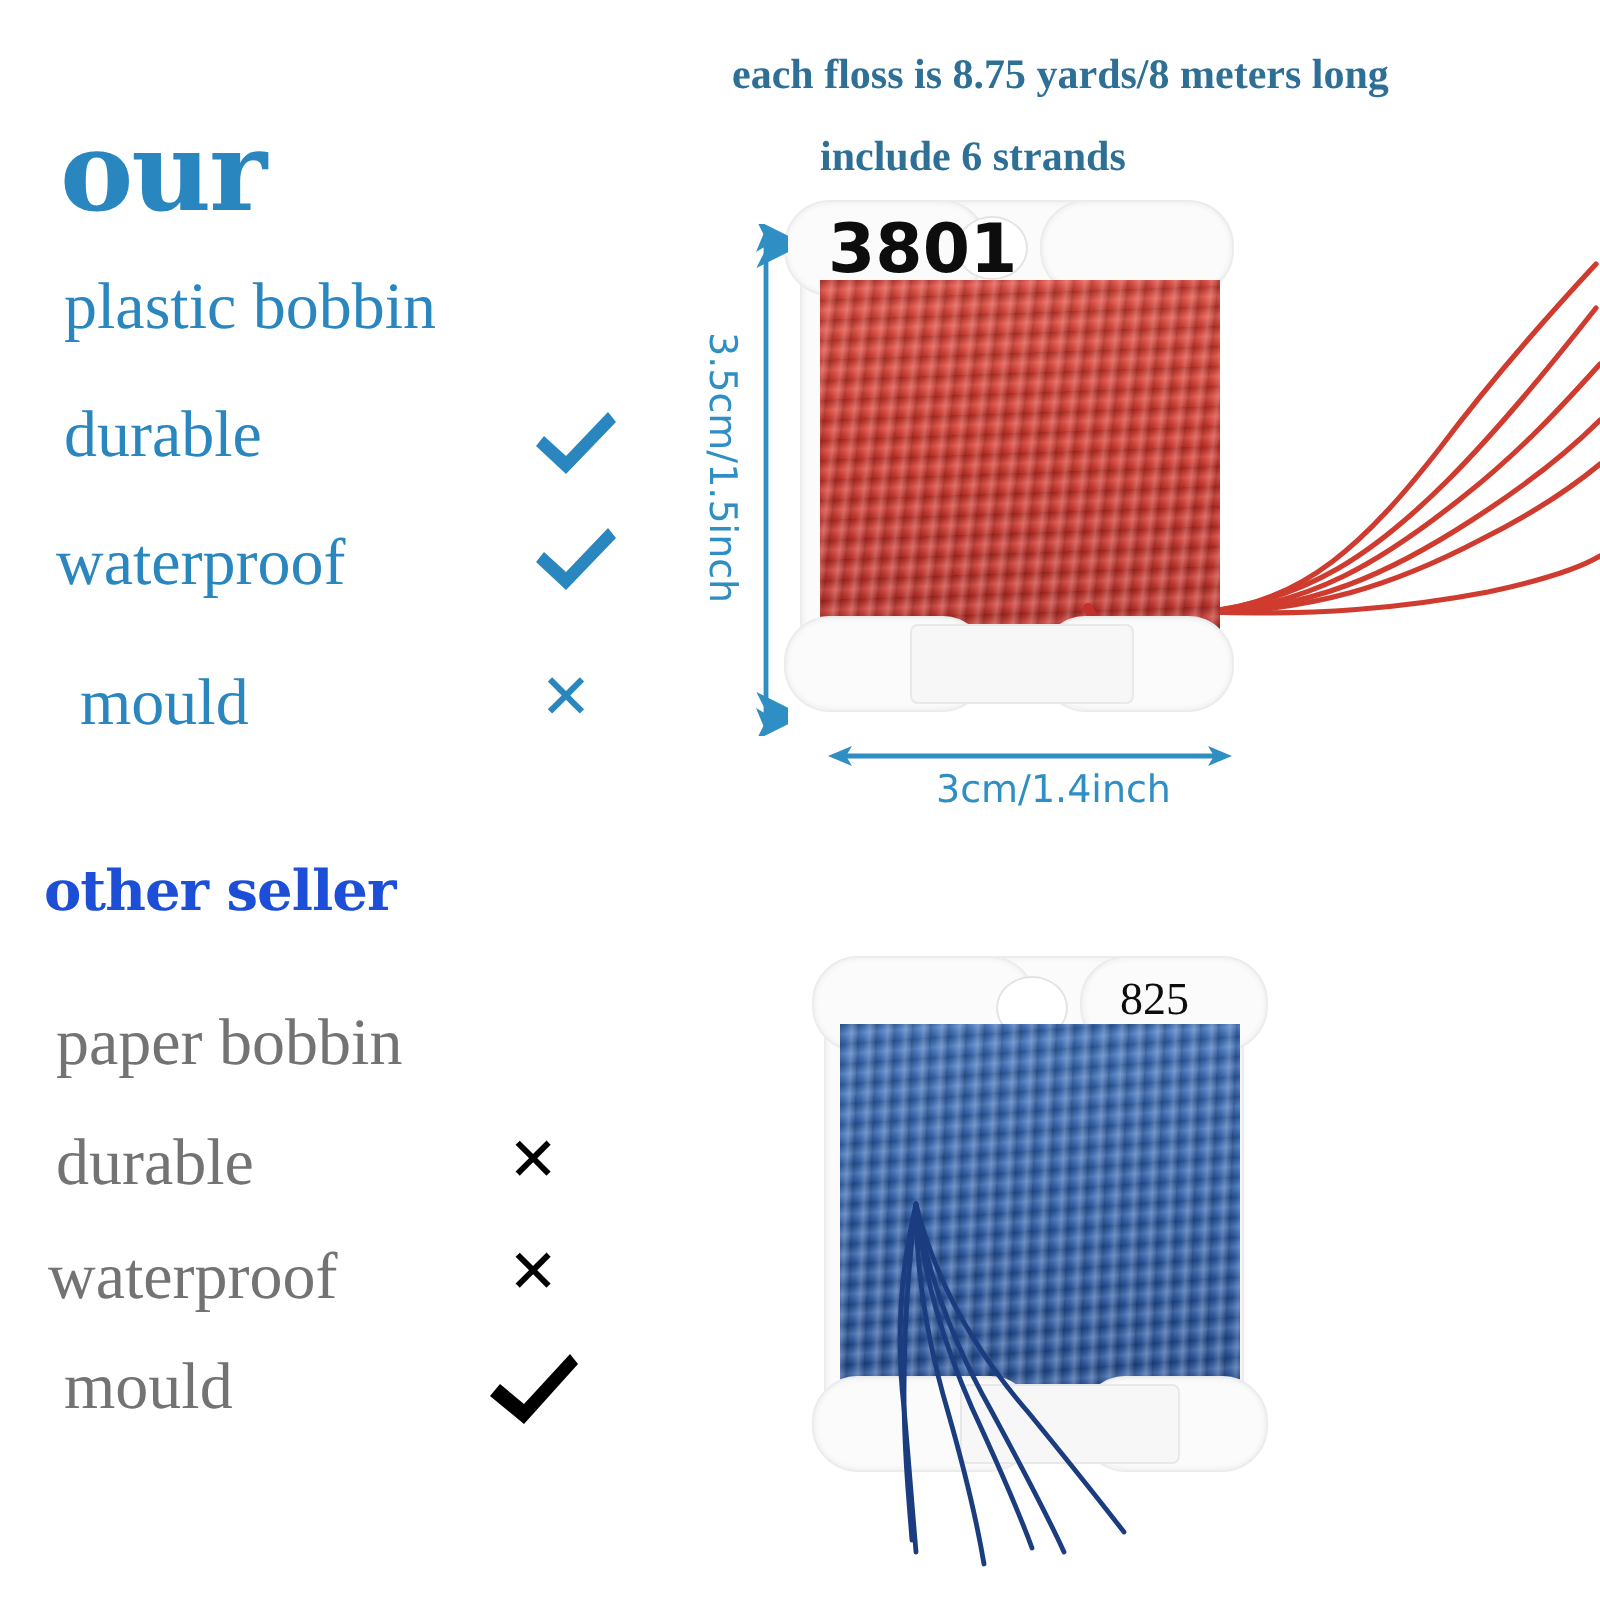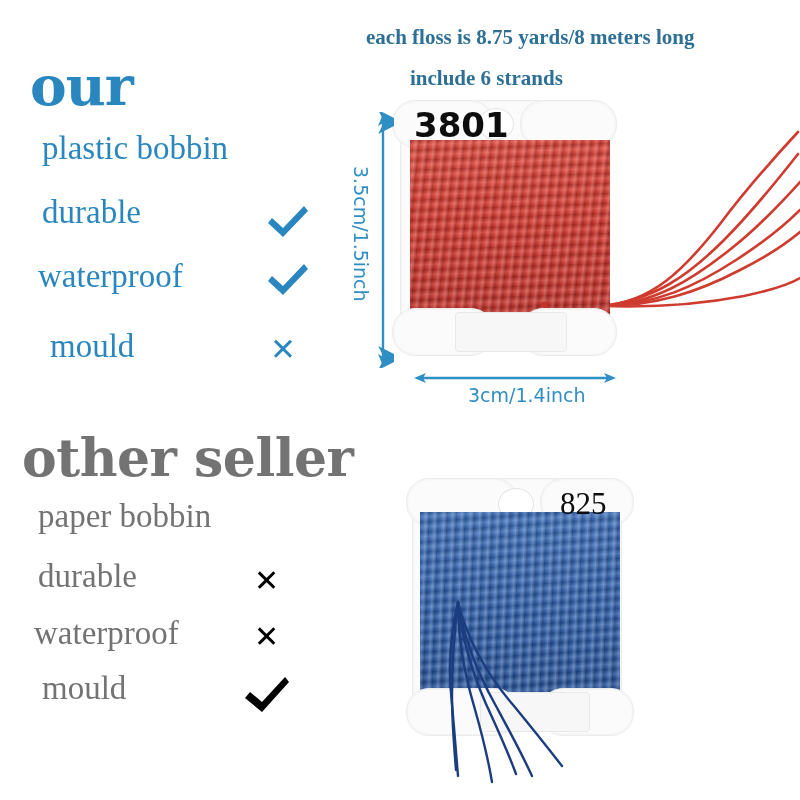--- a/index.html
+++ b/index.html
@@ -26,32 +26,33 @@
     line-height: 1;
     color: #2a86be;
     letter-spacing: -1px;
   }
   .heading-other {
     position: absolute;
     left: 22px;
     top: 432px;
     font-family: "DejaVu Serif", serif;
     font-weight: 700;
-    font-size: 52px;
-    line-height: 1;
-    color: #737373;
+    font-size: 28px;
+    line-height: 1;
+    color: #1d4ed8;
     letter-spacing: -0.5px;
   }
 
   .feat-row {
     position: absolute;
-    left: 14px;
+    left: 4px;
     width: 330px;
     height: 44px;
     display: flex;
+    align-items: center;
   }
   .feat-label {
     font-family: "Liberation Serif", serif;
     font-size: 33px;
     line-height: 1;
     white-space: nowrap;
   }
   .feat-label.blue { color: #2a86be; }
   .feat-label.black { color: #737373; }
 
@@ -271,16 +272,16 @@
       <g fill="none" stroke="#1b3d80" stroke-width="2.4" stroke-linecap="round">
         <path d="M26 2 C18 36 16 70 20 104 C22 128 24 150 26 176"></path>
         <path d="M26 2 C26 38 32 72 42 106 C50 134 56 158 60 182"></path>
         <path d="M26 2 C32 40 46 74 64 106 C78 132 90 154 100 176"></path>
         <path d="M26 2 C36 42 56 76 82 106 C100 128 116 148 130 166"></path>
         <path d="M26 2 C22 34 20 66 20 96 C20 122 22 146 24 170"></path>
         <path d="M26 2 C30 40 40 72 54 104 C66 130 76 152 84 174"></path>
       </g>
     </svg>
 
-    <div class="thread-label serifish" style="left:560px; top:488px; font-size:31px;">825</div>
+    <div class="thread-label serifish" style="left:560px; top:488px; font-size:23px;">825</div>
   </div>
 
 </div>
 
 </body></html>

